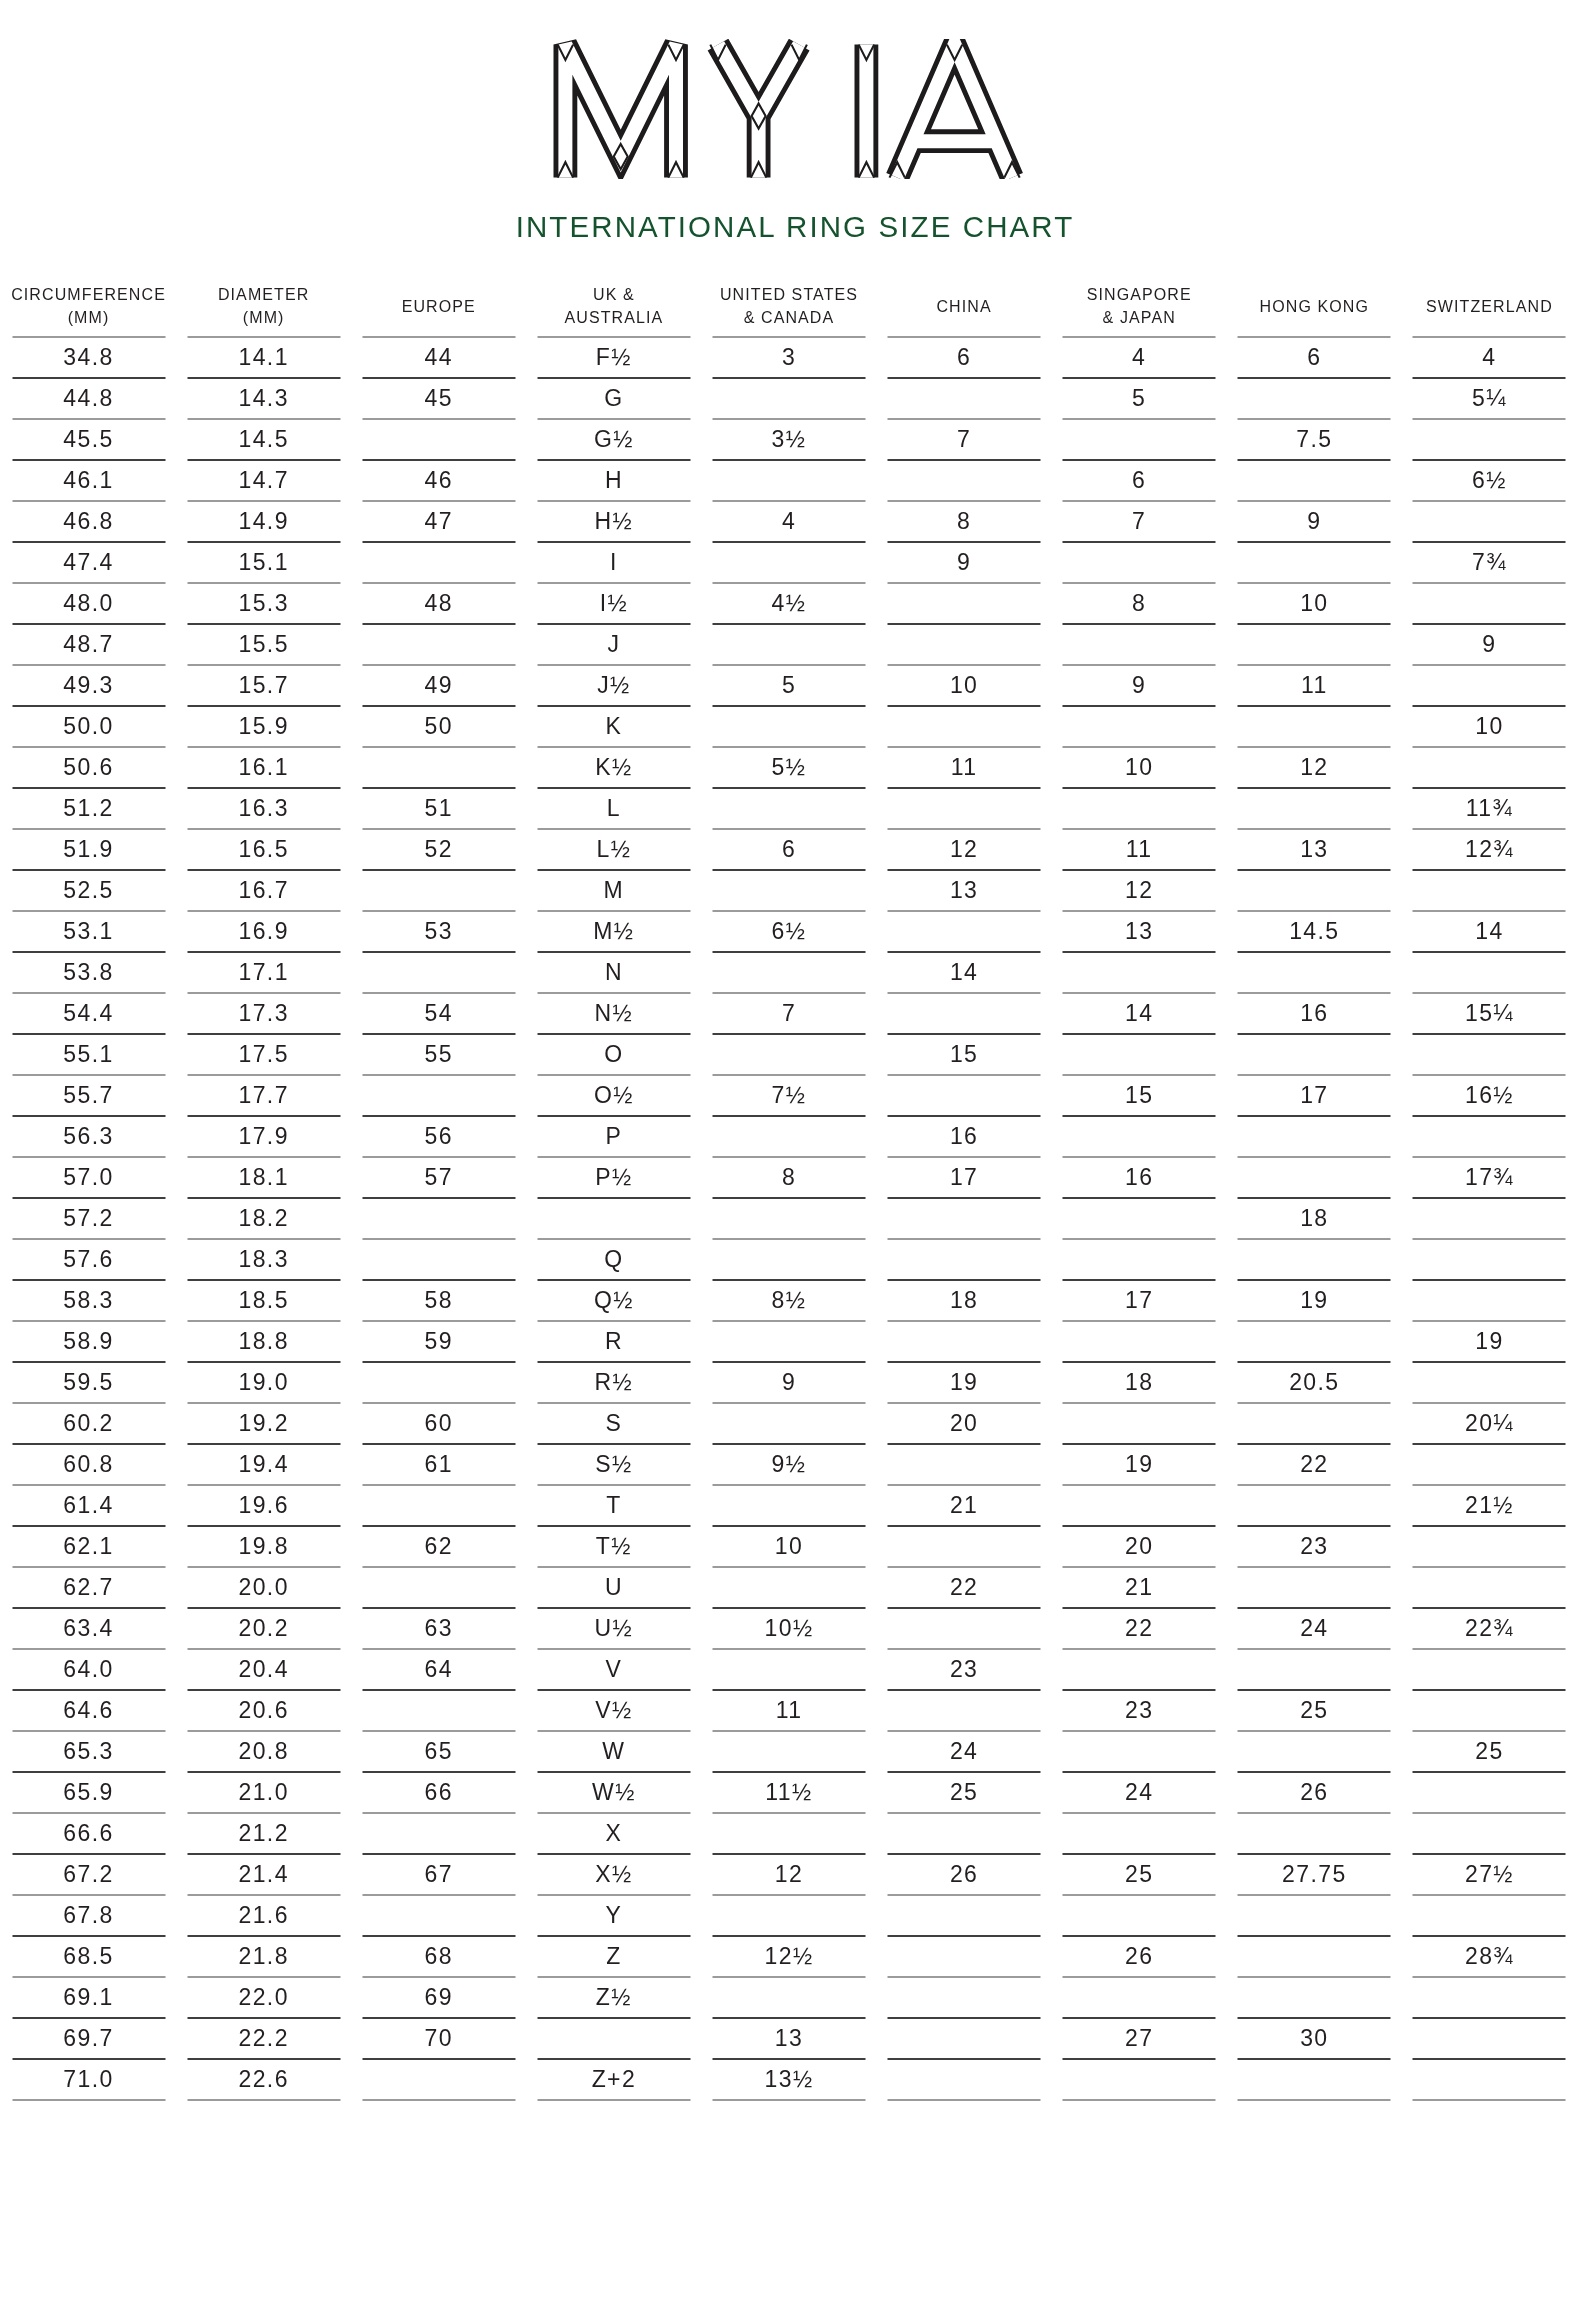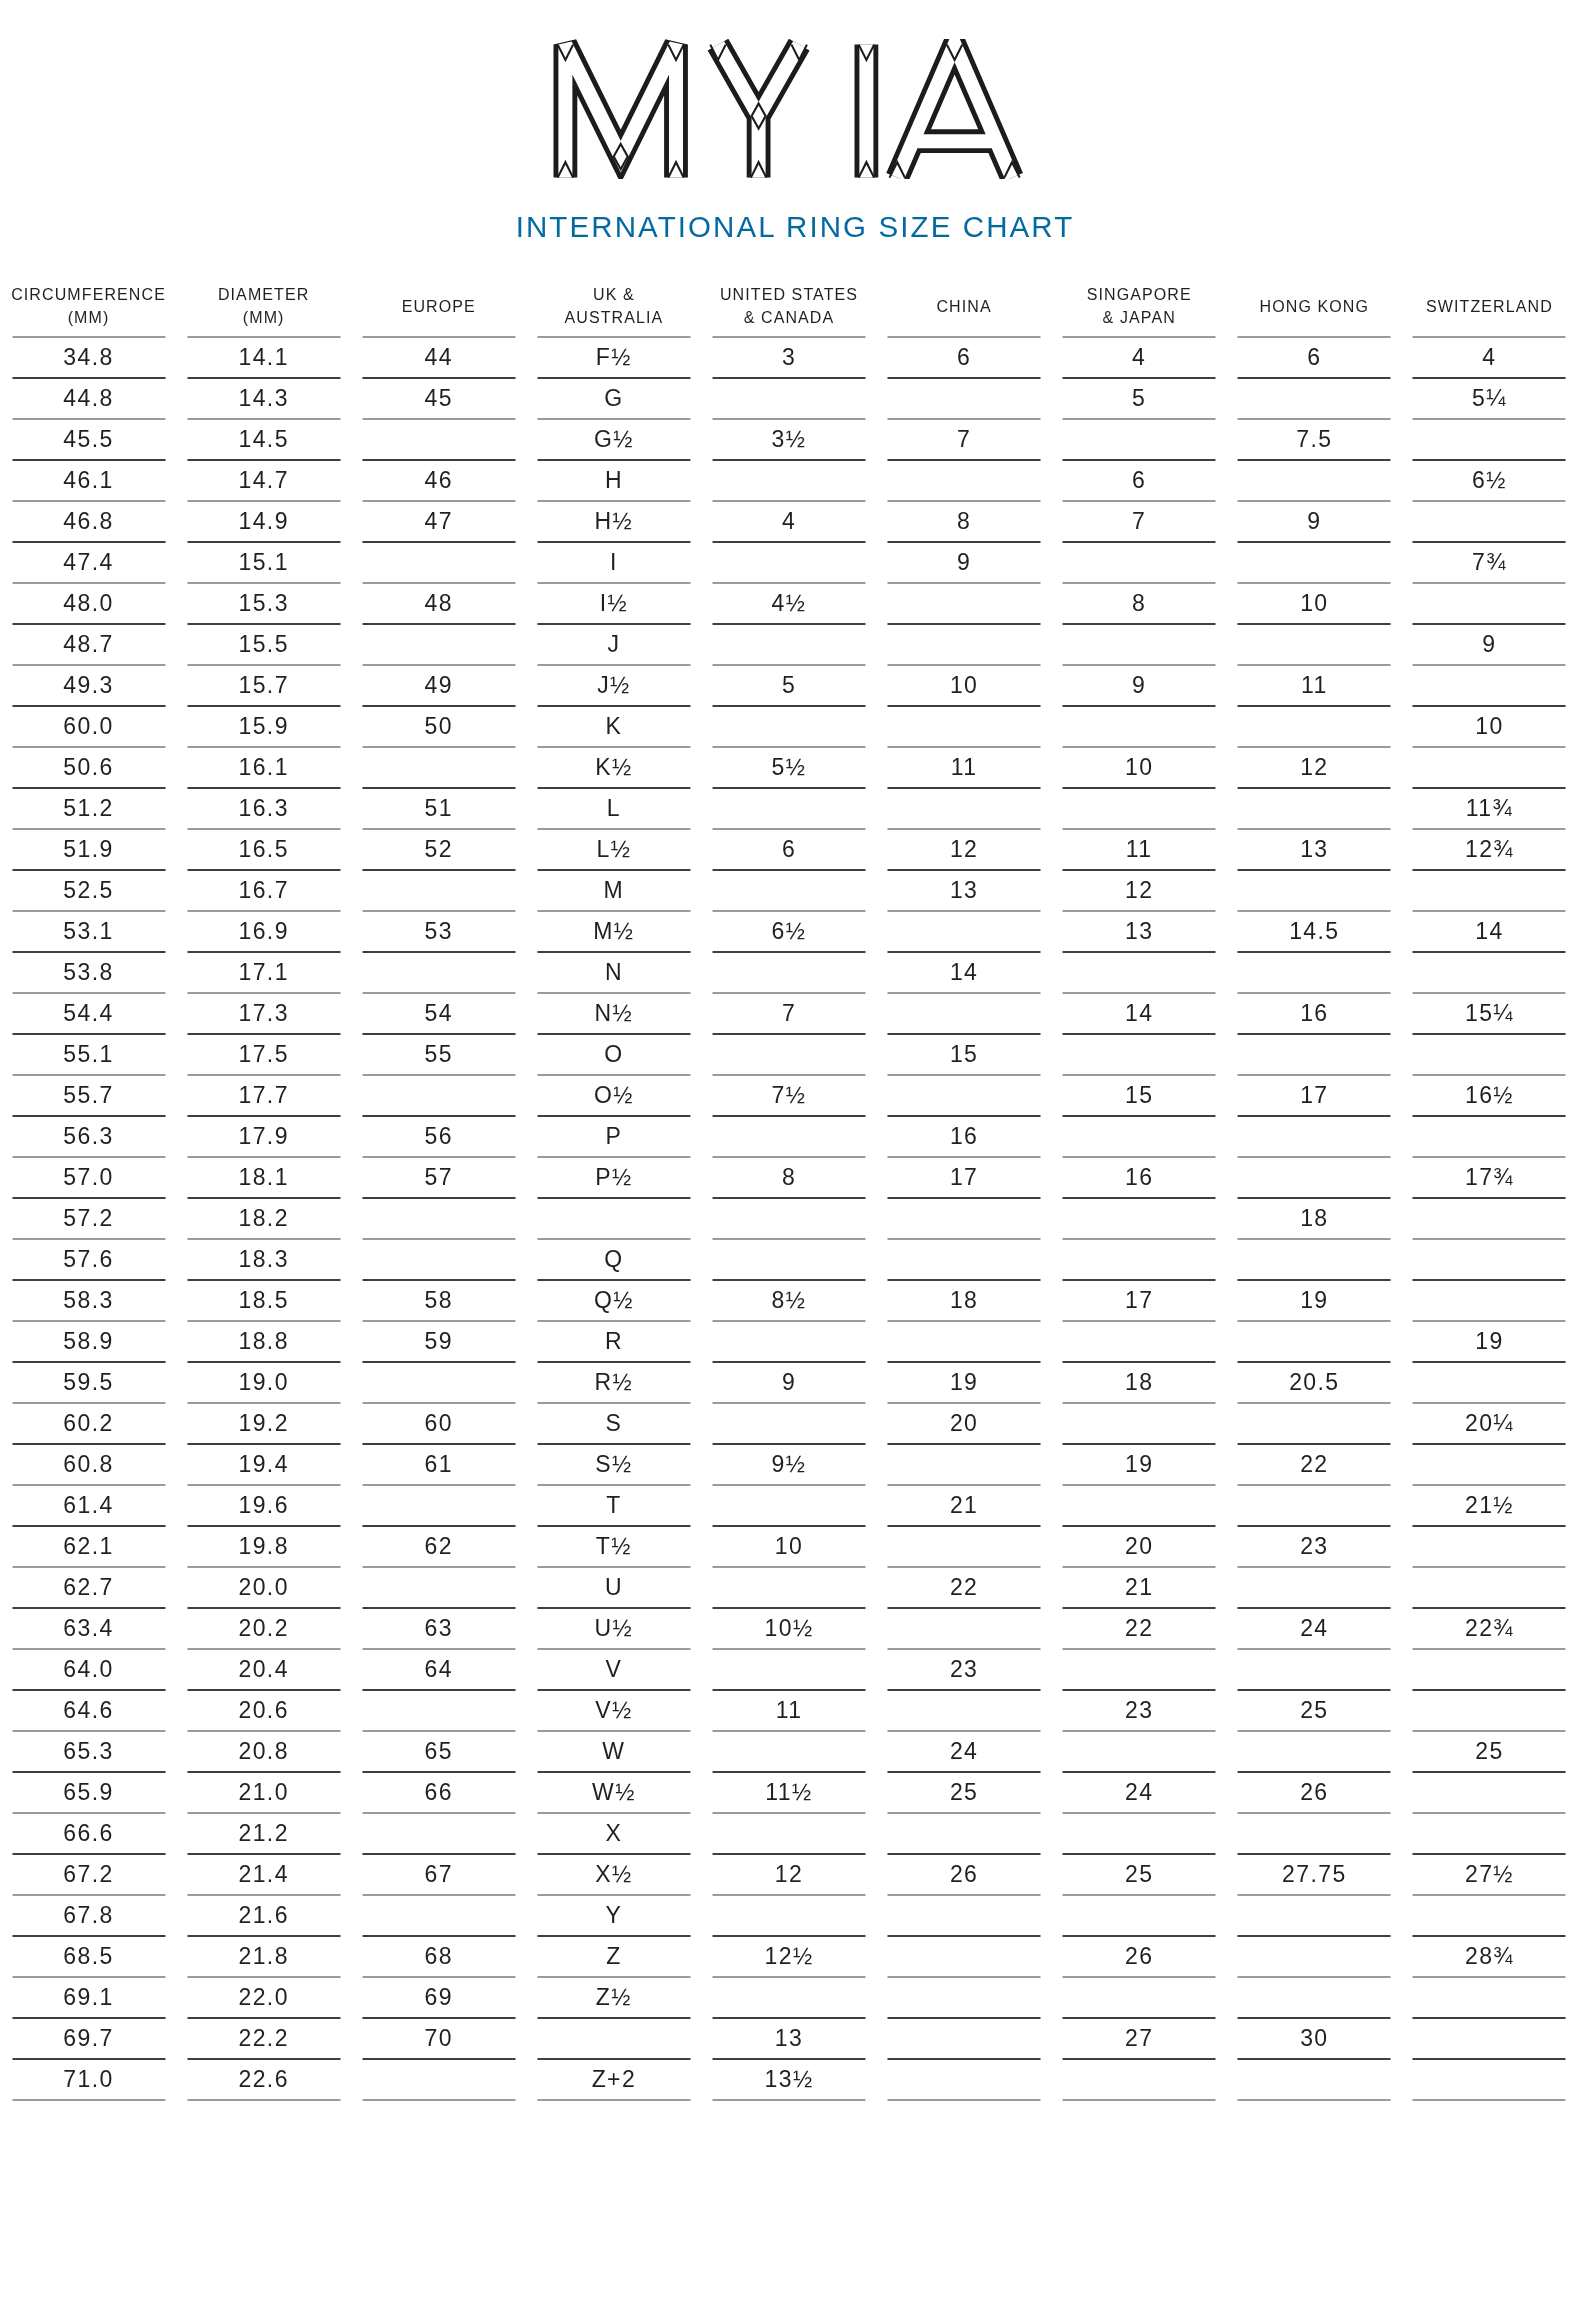--- a/index.html
+++ b/index.html
@@ -4,21 +4,21 @@
 <style>
   html,body{margin:0;padding:0;}
   body{
     width:1590px;height:2307px;position:relative;background:#ffffff;
     font-family:"Liberation Sans", sans-serif;color:#231f20;overflow:hidden;
     --line-light:#9b9b9b;--line-dark:#3f3f3f;
   }
   .logo-wrap{position:absolute;top:39px;left:50%;transform:translateX(-50%);width:491px;height:140px;}
   .subtitle{
     position:absolute;top:210px;left:0;width:100%;text-align:center;
-    font-size:29.5px;letter-spacing:2.1px;color:#0369a1;font-weight:400;
+    font-size:29.5px;letter-spacing:2.1px;color:#14532d;font-weight:400;
   }
   .table{position:absolute;top:277px;left:1px;width:1576px;}
   .thead{display:grid;grid-template-columns:repeat(9,1fr);height:60px;}
   .hcell{
     display:flex;flex-direction:column;align-items:center;justify-content:center;
     text-align:center;font-size:16px;letter-spacing:1.1px;line-height:1.43;font-weight:400;
   }
   .row{display:grid;grid-template-columns:repeat(9,1fr);height:41px;}
   .cell{
     position:relative;display:flex;align-items:center;justify-content:center;
@@ -204,21 +204,21 @@
         <div class="cell">15.7</div>
         <div class="cell">49</div>
         <div class="cell">J½</div>
         <div class="cell">5</div>
         <div class="cell">10</div>
         <div class="cell">9</div>
         <div class="cell">11</div>
         <div class="cell"></div>
       </div>
       <div class="row dark">
-        <div class="cell">60.0</div>
+        <div class="cell">50.0</div>
         <div class="cell">15.9</div>
         <div class="cell">50</div>
         <div class="cell">K</div>
         <div class="cell"></div>
         <div class="cell"></div>
         <div class="cell"></div>
         <div class="cell"></div>
         <div class="cell">10</div>
       </div>
       <div class="row light">

